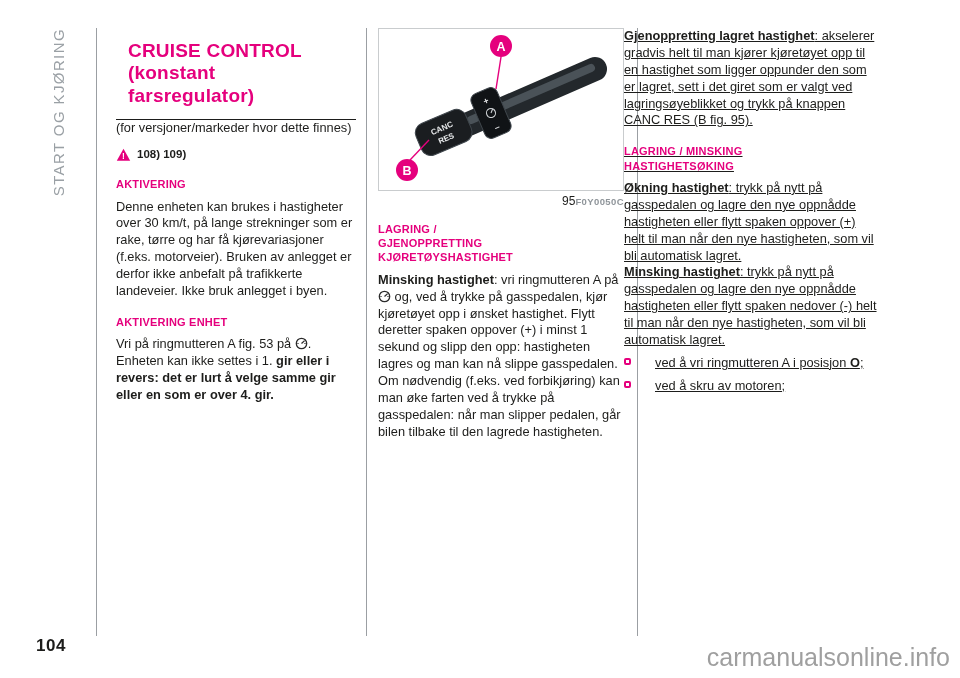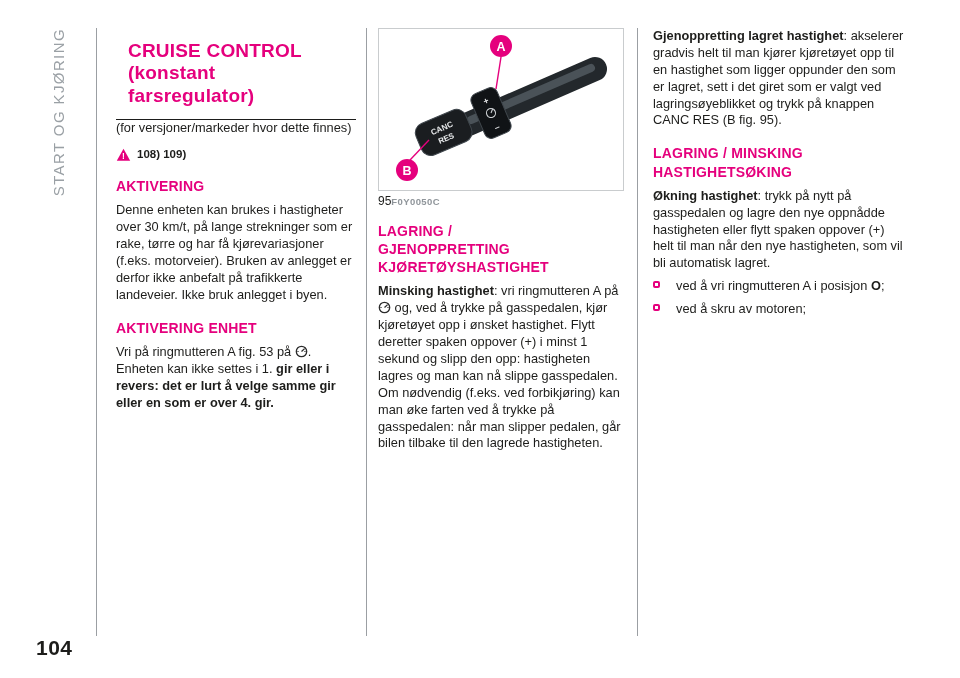--- a/index.html
+++ b/index.html
@@ -13,70 +13,71 @@
     position:relative;width:960px;height:678px;overflow:hidden;background:#fff;
     font-family:"Liberation Sans","DejaVu Sans",sans-serif;color:var(--ink);
   }
   
   .spine-text{
     position:absolute;left:50px;top:28px;
     writing-mode:vertical-rl;transform:rotate(180deg);
     font-size:15px;letter-spacing:1.4px;color:#9aa0a5;
   }
   .spine-rule{position:absolute;left:96px;top:28px;width:1px;height:608px;background:#9b9fa3;}
-  .pagenum{position:absolute;left:36px;top:636px;font-size:21px;font-weight:700;letter-spacing:.5px;text-align:right;}
+  .pagenum{position:absolute;left:36px;top:636px;font-size:17px;font-weight:700;letter-spacing:.5px;text-align:right;}
   .watermark{position:absolute;right:10px;bottom:6px;font-size:25px;color:#8f8f8f;opacity:.85;}
 
   
   .col{position:absolute;top:28px;font-size:12.8px;line-height:1.32;}
   .col1{left:116px;width:240px;}
   .col2{left:378px;width:246px;}
-  .col3{left:653px;width:254px;}
+  .col3{left:624px;width:254px;text-decoration:underline;}
   .vrule{position:absolute;top:28px;width:1px;height:608px;background:#9b9fa3;}
   .vrule1{left:366px;}
   .vrule2{left:637px;}
 
   .title{
     margin:12px;color:var(--accent);font-size:19px;line-height:1.18;font-weight:700;
     white-space:pre-line;letter-spacing:.2px;
   }
   .title-rule{height:1px;background:#1d1d1b;margin-top:7px;}
   .subtitle{margin:9px 0 0;}
   .refline{display:flex;align-items:center;gap:6px;margin-top:10px;font-weight:700;font-size:11.5px;}
   h2.sec{
-    margin:15px 0 7px;color:var(--accent);font-size:14px;font-weight:700;
+    margin:15px 0 7px;color:var(--accent);font-size:11px;font-weight:700;
     white-space:pre-line;line-height:1.3;letter-spacing:.2px;
   }
   p.body{margin:0;}
   strong{font-weight:700;}
 
   .figure{border:1px solid #c9ccce;height:163px;position:relative;background:#fff;}
-  .caption{display:flex;justify-content:flex-start;align-items:baseline;margin-top:3px;}
+  .caption{display:flex;justify-content:flex-end;align-items:baseline;margin-top:3px;}
   .cap-num{font-size:12px;}
   .cap-code{font-size:9.5px;font-weight:700;color:var(--gray);letter-spacing:.4px;}
   .col2 h2.sec{margin-top:12px;}
 
   .inline-icon{vertical-align:-2px;}
   .warn-icon{flex:0 0 auto;}
 
   .bullets{list-style:none;margin:4px 0 0;padding:0;}
-  .bullets li{display:flex;gap:16px;margin-top:6px;}
+  .bullets li{display:flex;gap:24px;margin-top:6px;}
   .bullet-sq{flex:0 0 auto;width:7px;height:7px;border:2px solid var(--accent);border-radius:2px;margin-top:3px;}
 
   .fig-label{font-weight:700;}
   svg text{font-family:"Liberation Sans","DejaVu Sans",sans-serif;}
 </style>
 </head>
 <body>
 
 <div class="page">
 
   <div class="spine-text">START OG KJØRING</div>
   <div class="spine-rule"></div>
   <div class="pagenum">104</div>
+  <div class="watermark">carmanualsonline.info</div>
 
   <div class="vrule vrule1"></div>
   <div class="vrule vrule2"></div>
 
   <div class="col col1">
     <h1 class="title">CRUISE CONTROL
 (konstant
 farsregulator)</h1>
     <div class="title-rule"></div>
     <p class="subtitle body">(for versjoner/markeder hvor dette finnes)</p>
@@ -142,20 +143,21 @@
           <line x1="9.4" y1="6.5" x2="10.6" y2="6.5" stroke="#2b2b2b" stroke-width="1"></line>
         </svg><span> og, ved å trykke på gasspedalen, kjør kjøretøyet opp i ønsket hastighet. Flytt deretter spaken oppover (+) i minst 1 sekund og slipp den opp: hastigheten lagres og man kan nå slippe gasspedalen.</span></p>
     <p class="body">Om nødvendig (f.eks. ved forbikjøring) kan man øke farten ved å trykke på gasspedalen: når man slipper pedalen, går bilen tilbake til den lagrede hastigheten.</p>
   </div>
 
   <div class="col col3">
     <p class="body"><strong>Gjenoppretting lagret hastighet</strong><span>: akselerer gradvis helt til man kjører kjøretøyet opp til en hastighet som ligger oppunder den som er lagret, sett i det giret som er valgt ved lagringsøyeblikket og trykk på knappen CANC RES (B fig. 95).</span></p>
     <h2 class="sec">LAGRING / MINSKING
 HASTIGHETSØKING</h2>
     <p class="body"><strong>Økning hastighet</strong><span>: trykk på nytt på gasspedalen og lagre den nye oppnådde hastigheten eller flytt spaken oppover (+) helt til man når den nye hastigheten, som vil bli automatisk lagret.</span></p>
+    <p class="body"><strong>Minsking hastighet</strong><span>: trykk på nytt på gasspedalen og lagre den nye oppnådde hastigheten eller flytt spaken nedover (-) helt til man når den nye hastigheten, som vil bli automatisk lagret.</span></p>
     <ul class="bullets">
       <li>
         <span class="bullet-sq"></span>
         <span><span>ved å vri ringmutteren A i posisjon </span><strong>O</strong><span>;</span></span>
       </li>
       <li>
         <span class="bullet-sq"></span>
         <span>ved å skru av motoren;</span>
       </li>
     </ul>

